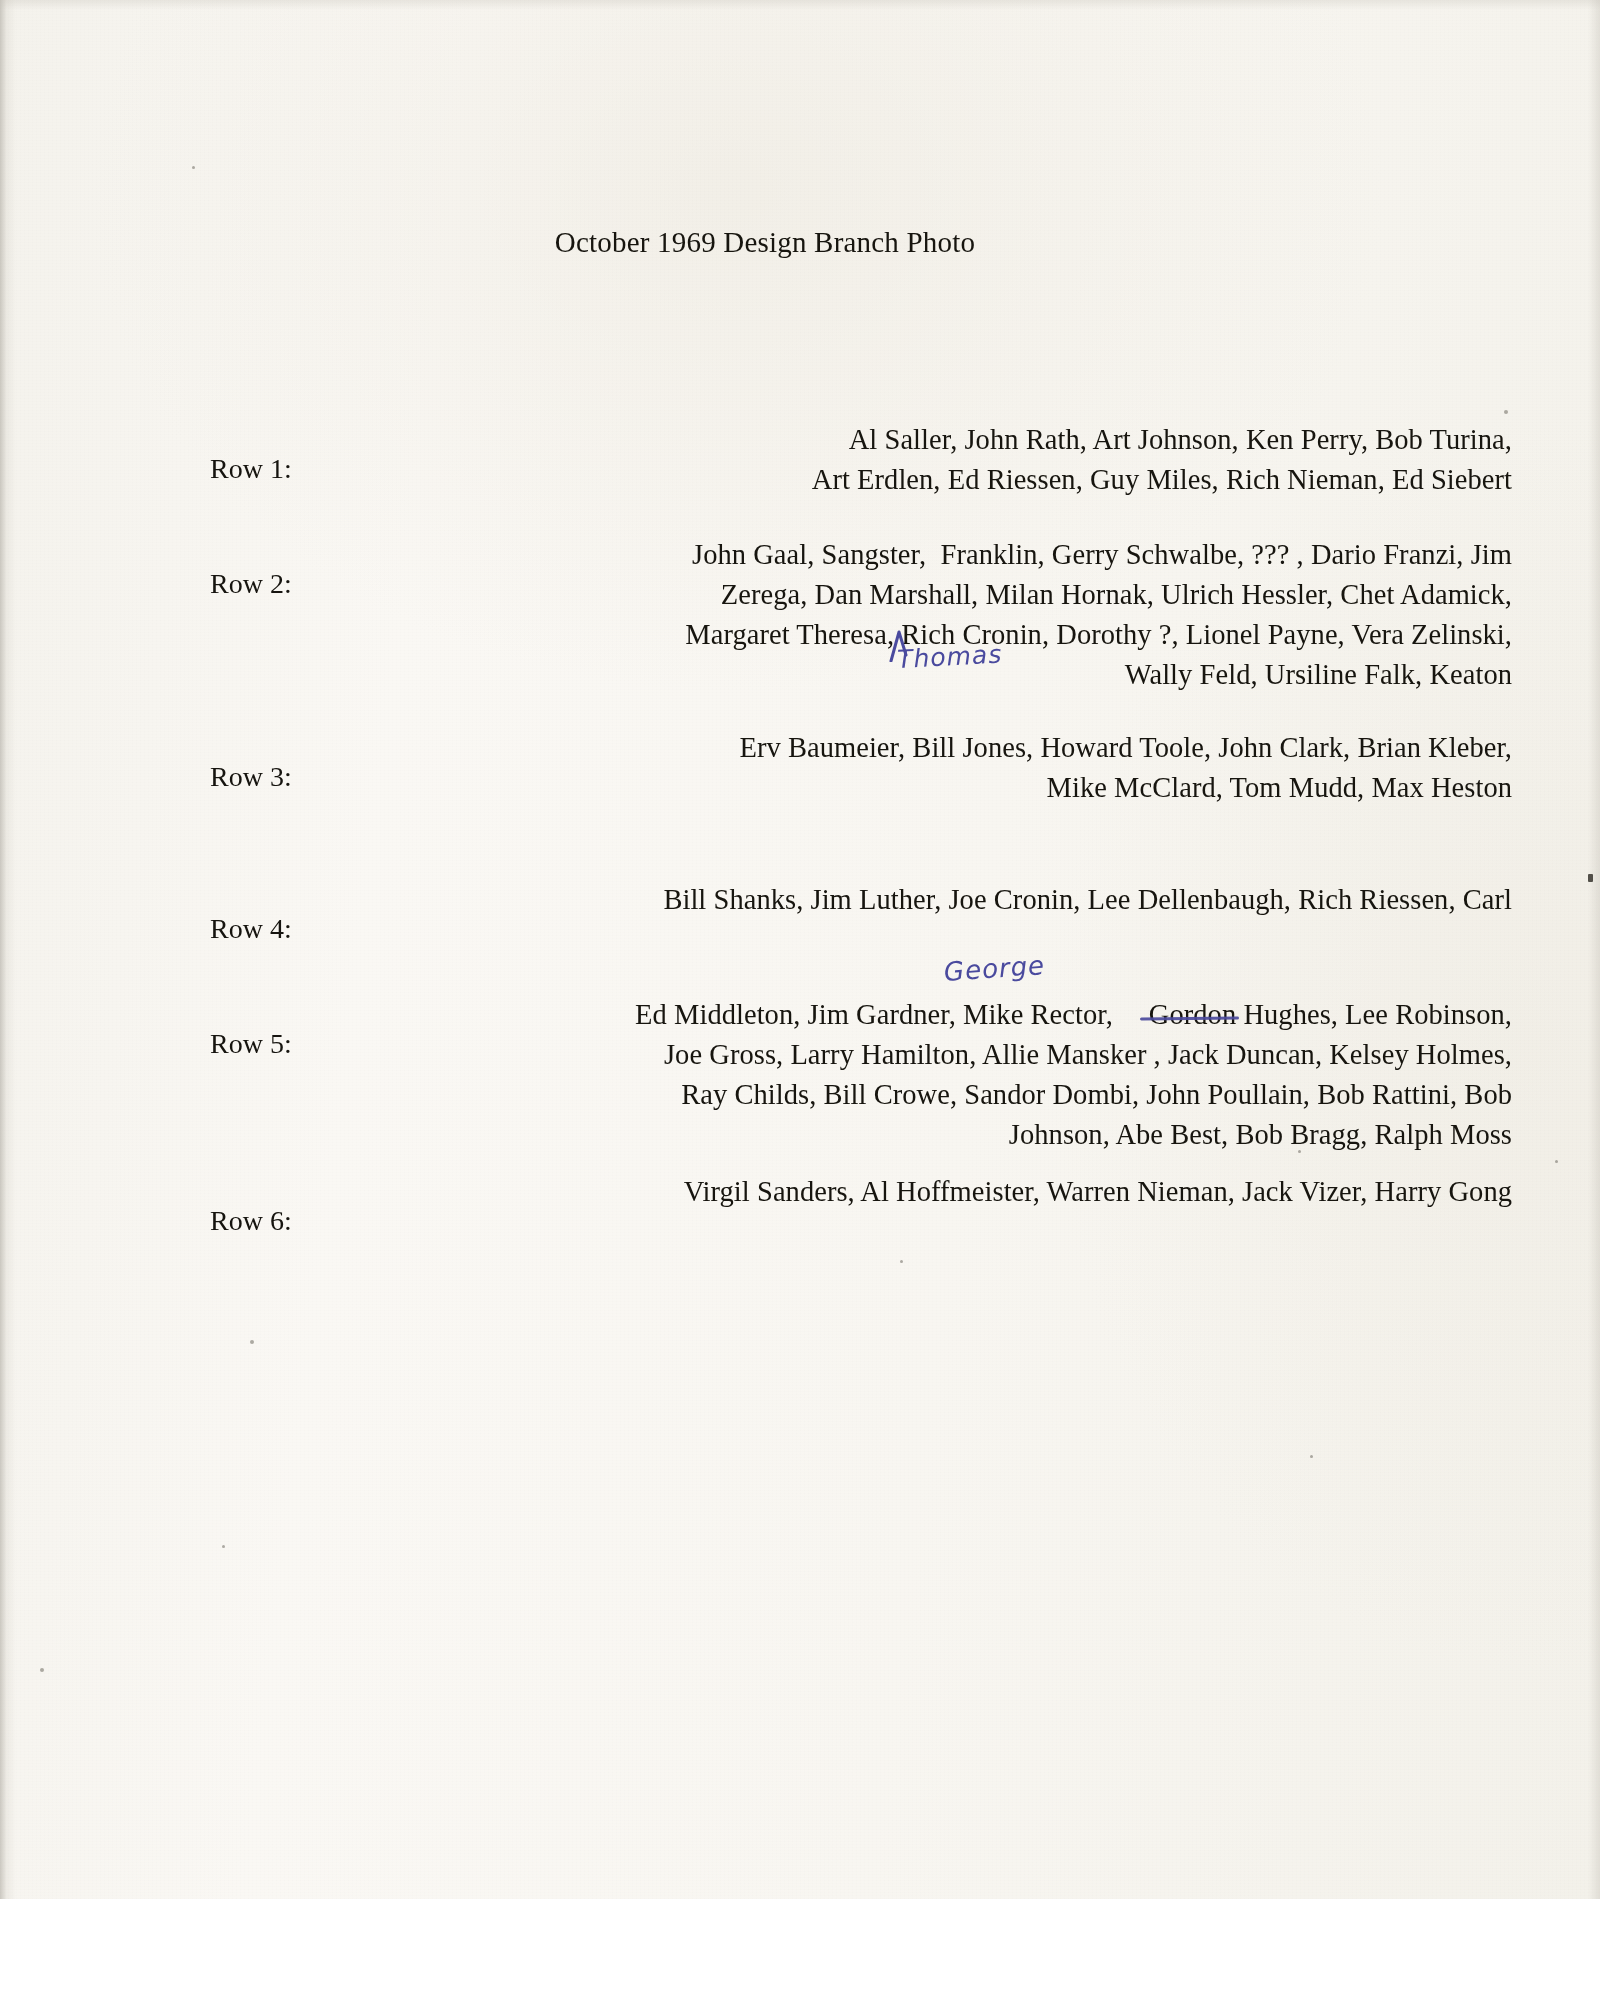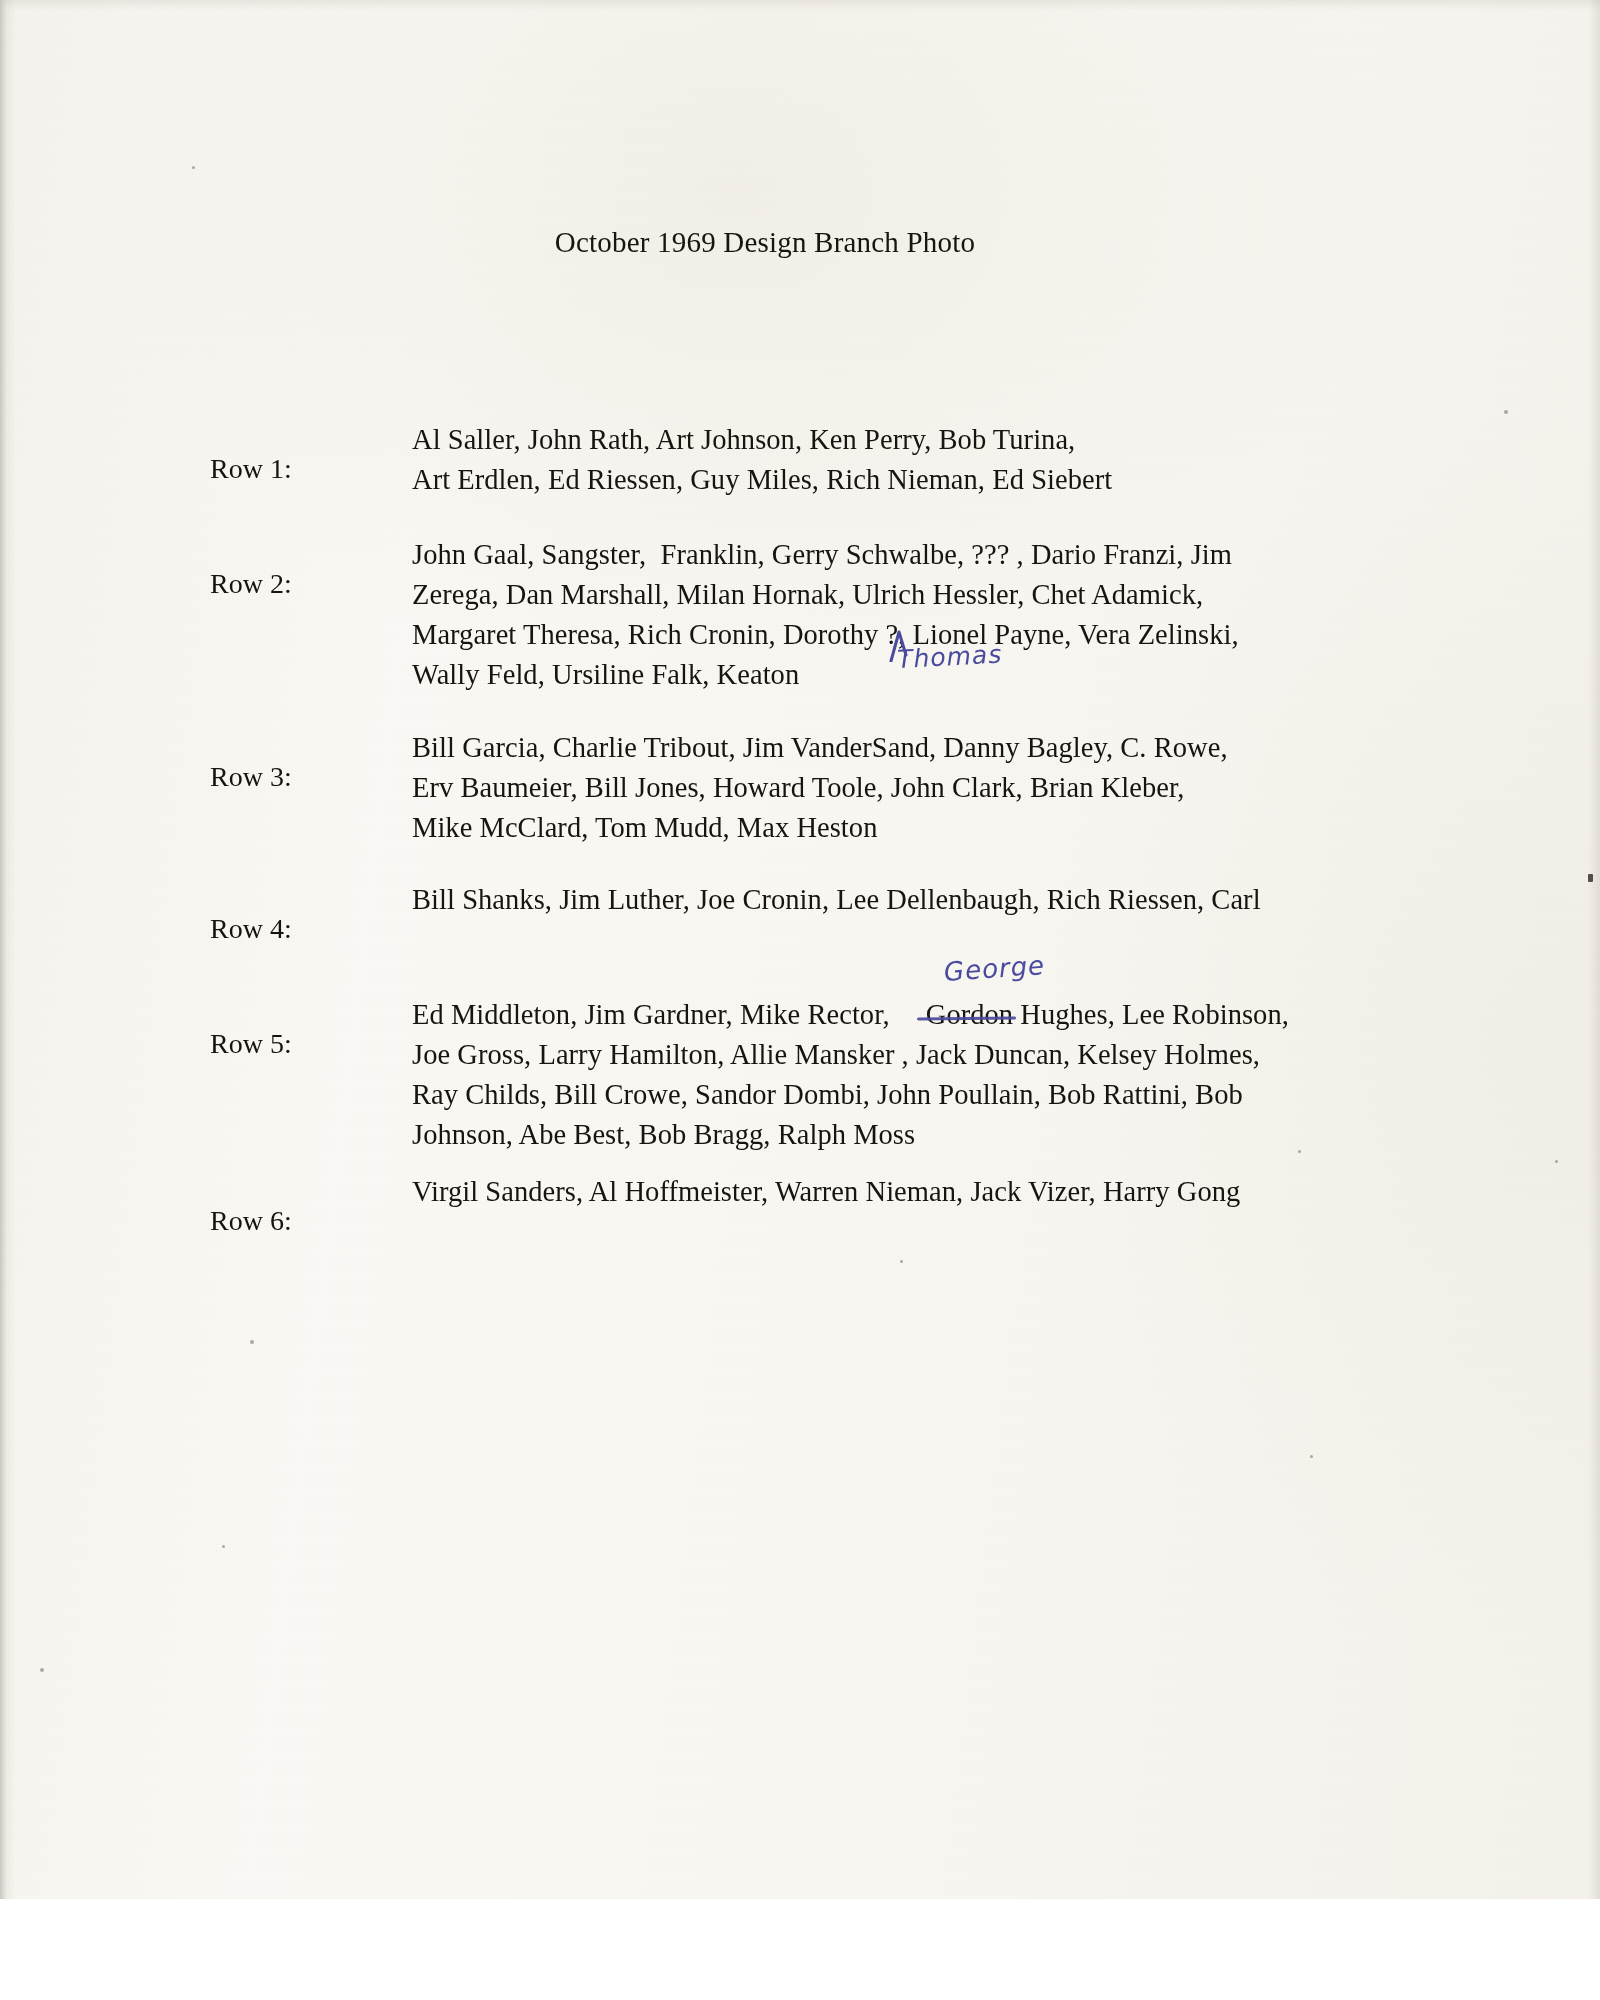--- a/index.html
+++ b/index.html
@@ -92,20 +92,21 @@
     font-size: 28px;
     color: #16140f;
     white-space: nowrap;
     margin-top: 33px;
   }
   .row-lines {
     position: absolute;
     left: 412px;
     top: 0;
     width: 1100px;
+    text-align: right;
   }
   .row-line {
     font-size: 28.5px;
     line-height: 40px;
     color: #17150f;
     white-space: pre;
     letter-spacing: 0.05px;
   }
 
   .strike-name {
@@ -196,21 +197,20 @@
         <div class="row-line">John Gaal, Sangster,  Franklin, Gerry Schwalbe, ??? , Dario Franzi, Jim</div>
         <div class="row-line">Zerega, Dan Marshall, Milan Hornak, Ulrich Hessler, Chet Adamick,</div>
         <div class="row-line">Margaret Theresa, Rich Cronin, Dorothy ?, Lionel Payne, Vera Zelinski,</div>
         <div class="row-line">Wally Feld, Ursiline Falk, Keaton</div>
       </div>
     </div>
 
     <div class="row-block" style="top:728px;">
       <div class="row-label">Row 3:</div>
       <div class="row-lines">
-        <div class="row-line">Bill Garcia, Charlie Tribout, Jim VanderSand, Danny Bagley, C. Rowe,</div>
         <div class="row-line">Erv Baumeier, Bill Jones, Howard Toole, John Clark, Brian Kleber,</div>
         <div class="row-line">Mike McClard, Tom Mudd, Max Heston</div>
       </div>
     </div>
 
     <div class="row-block" style="top:880px;">
       <div class="row-label">Row 4:</div>
       <div class="row-lines">
         <div class="row-line">Bill Shanks, Jim Luther, Joe Cronin, Lee Dellenbaugh, Rich Riessen, Carl</div>
       </div>

